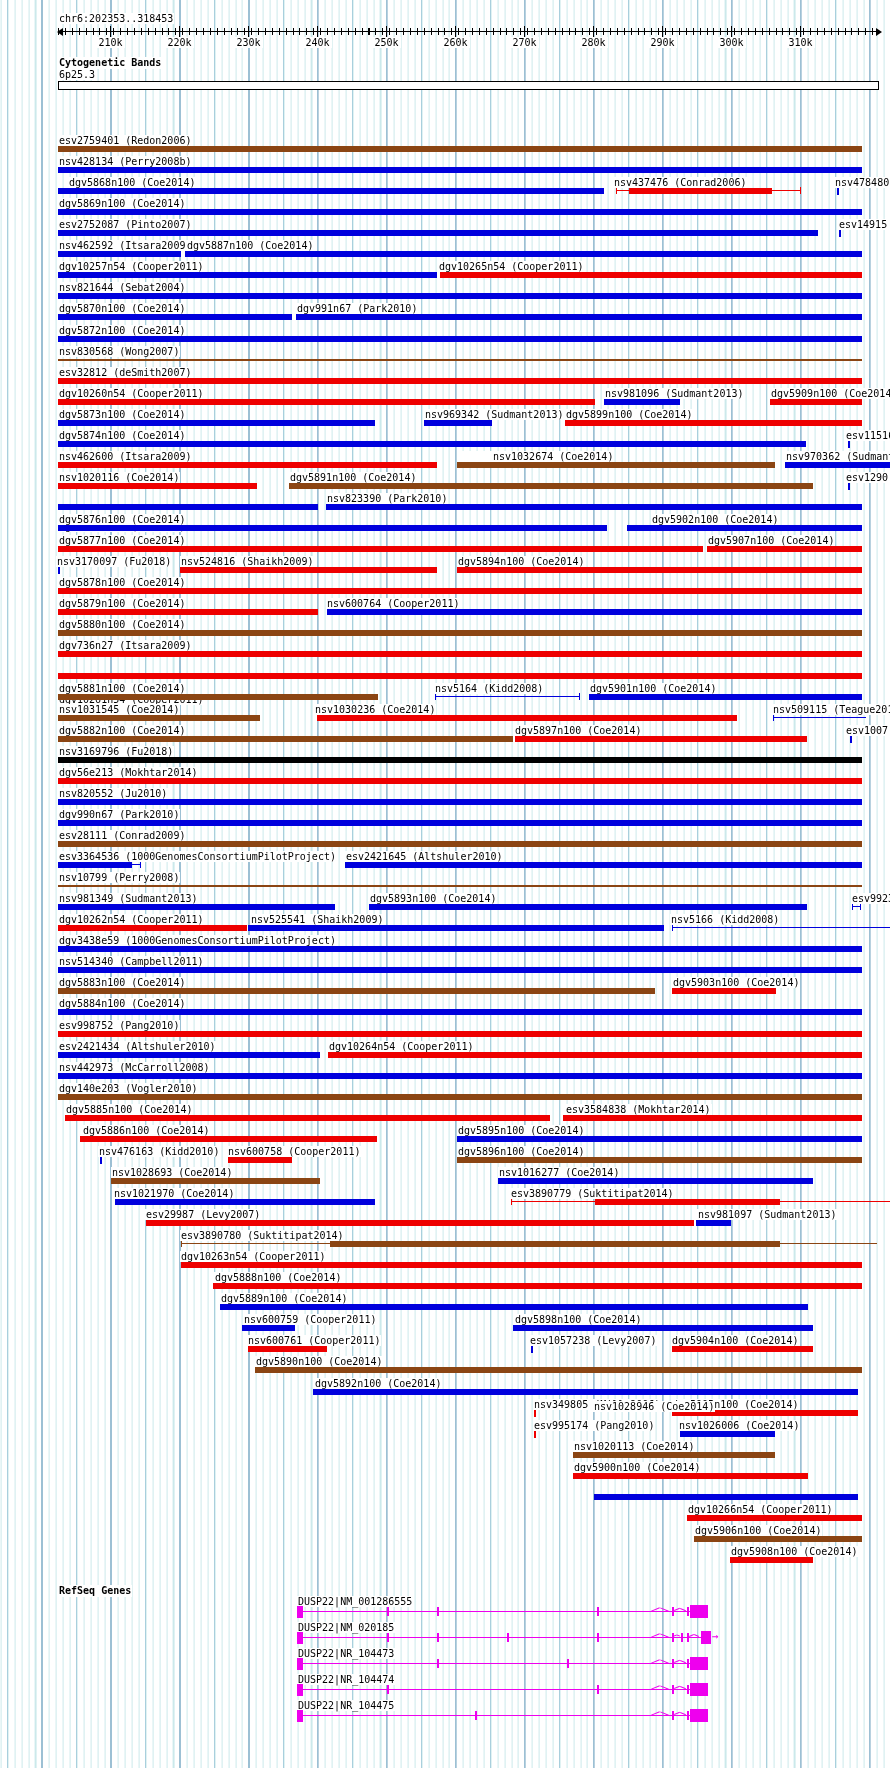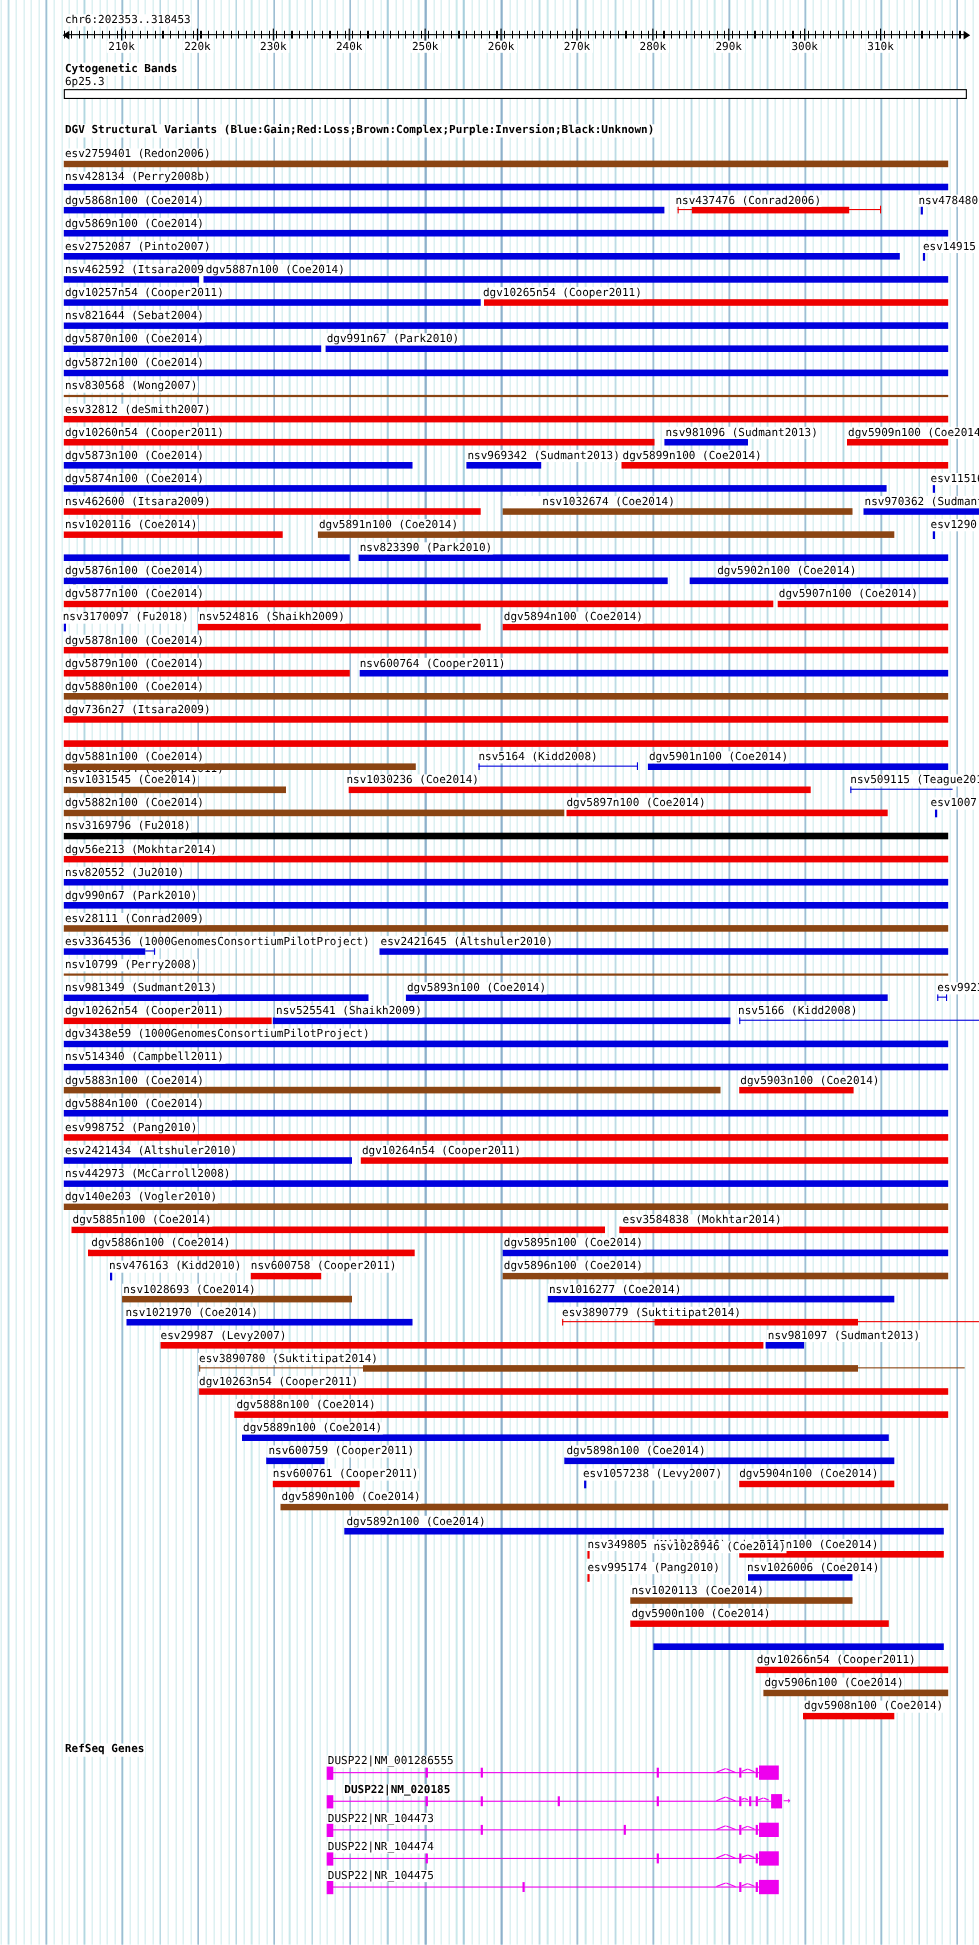--- a/index.html
+++ b/index.html
@@ -46,28 +46,27 @@
       <div style="position: absolute; left: 662px; top: 26px; width: 1px; height: 11px; background: rgb(0, 0, 0);"></div>
       <div style="position: absolute; left: 648.5px; top: 37px; width: 28px; text-align: center; background: rgb(255, 255, 255); line-height: 11px;">290k</div>
       <div style="position: absolute; left: 731px; top: 26px; width: 1px; height: 11px; background: rgb(0, 0, 0);"></div>
       <div style="position: absolute; left: 717.5px; top: 37px; width: 28px; text-align: center; background: rgb(255, 255, 255); line-height: 11px;">300k</div>
       <div style="position: absolute; left: 800px; top: 26px; width: 1px; height: 11px; background: rgb(0, 0, 0);"></div>
       <div style="position: absolute; left: 786.5px; top: 37px; width: 28px; text-align: center; background: rgb(255, 255, 255); line-height: 11px;">310k</div>
     </div>
   <div class="hdr" style="left:58px;top:57px;">Cytogenetic Bands</div>
   <div class="lbl" style="left:58px;top:69px;">6p25.3</div>
   <div style="position:absolute;left:58px;top:81px;width:819px;height:7px;background:#fff;border:1px solid #000;"></div>
-  <div class="hdr" style="left:58px;top:113px;">DGV Structural Variants (Blue:Gain;Red:Loss;Brown:Complex;Purple:Inversion;Black:Unknown)</div>
   <div id="tracks">
       <div style="position: absolute; left: 58px; top: 146px; width: 804px; height: 6px; background: rgb(139, 69, 19);"></div>
       <div class="lbl" style="position: absolute; left: 58px; top: 135px;">esv2759401 (Redon2006)</div>
       <div style="position: absolute; left: 58px; top: 167px; width: 804px; height: 6px; background: rgb(0, 0, 221);"></div>
       <div class="lbl" style="position: absolute; left: 58px; top: 156px;">nsv428134 (Perry2008b)</div>
       <div style="position: absolute; left: 58px; top: 188px; width: 546px; height: 6px; background: rgb(0, 0, 221);"></div>
-      <div class="lbl" style="position: absolute; left: 58px; top: 177px; text-align: right;">dgv5868n100 (Coe2014)</div>
+      <div class="lbl" style="position: absolute; left: 68px; top: 177px; text-align: right;">dgv5868n100 (Coe2014)</div>
       <div style="position: absolute; left: 616px; top: 190px; width: 185px; height: 1px; background: rgb(238, 0, 0);"></div>
       <div style="position: absolute; left: 616px; top: 187px; width: 1px; height: 7px; background: rgb(238, 0, 0);"></div>
       <div style="position: absolute; left: 800px; top: 187px; width: 1px; height: 7px; background: rgb(238, 0, 0);"></div>
       <div style="position: absolute; left: 629px; top: 188px; width: 143px; height: 6px; background: rgb(238, 0, 0);"></div>
       <div class="lbl" style="position: absolute; left: 613px; top: 177px;">nsv437476 (Conrad2006)</div>
       <div style="position: absolute; left: 837px; top: 187px; width: 2px; height: 8px; background: rgb(0, 0, 221);"></div>
       <div class="lbl" style="position: absolute; left: 834px; top: 177px;">nsv478480</div>
       <div style="position: absolute; left: 58px; top: 209px; width: 804px; height: 6px; background: rgb(0, 0, 221);"></div>
       <div class="lbl" style="position: absolute; left: 58px; top: 198px;">dgv5869n100 (Coe2014)</div>
       <div style="position: absolute; left: 58px; top: 230px; width: 760px; height: 6px; background: rgb(0, 0, 221);"></div>
@@ -310,21 +309,21 @@
         <div style="position: absolute; left: 597px; top: 1607px; width: 2px; height: 9px; background: rgb(238, 0, 238);"></div>
         <div style="position: absolute; left: 672px; top: 1607px; width: 2px; height: 9px; background: rgb(238, 0, 238);"></div>
         <div style="position: absolute; left: 687px; top: 1607px; width: 2px; height: 9px; background: rgb(238, 0, 238);"></div>
         <div style="position: absolute; left: 651px; top: 1609px; width: 8.5px; height: 1px; background: rgb(238, 0, 238); transform: rotate(-22deg);"></div>
         <div style="position: absolute; left: 659.5px; top: 1609px; width: 8.5px; height: 1px; background: rgb(238, 0, 238); transform: rotate(22deg);"></div>
         <div style="position: absolute; left: 674px; top: 1609px; width: 5.5px; height: 1px; background: rgb(238, 0, 238); transform: rotate(-22deg);"></div>
         <div style="position: absolute; left: 679.5px; top: 1609px; width: 5.5px; height: 1px; background: rgb(238, 0, 238); transform: rotate(22deg);"></div>
         <div style="position: absolute; left: 690px; top: 1605px; width: 18px; height: 13px; background: rgb(238, 0, 238);"></div>
       </div>
       <div style="position: absolute; left: 0px; top: 0px;">
-        <div class="lbl" style="position: absolute; left: 312px; top: 1622px; font-weight: bold;">DUSP22|NM_020185</div>
+        <div class="lbl" style="position: absolute; left: 297px; top: 1622px;">DUSP22|NM_020185</div>
         <div style="position: absolute; left: 300px; top: 1637px; width: 401px; height: 1px; background: rgb(238, 0, 238);"></div>
         <div style="position: absolute; left: 297px; top: 1632px; width: 6px; height: 12px; background: rgb(238, 0, 238);"></div>
         <div style="position: absolute; left: 387px; top: 1633px; width: 2px; height: 9px; background: rgb(238, 0, 238);"></div>
         <div style="position: absolute; left: 437px; top: 1633px; width: 2px; height: 9px; background: rgb(238, 0, 238);"></div>
         <div style="position: absolute; left: 507px; top: 1633px; width: 2px; height: 9px; background: rgb(238, 0, 238);"></div>
         <div style="position: absolute; left: 597px; top: 1633px; width: 2px; height: 9px; background: rgb(238, 0, 238);"></div>
         <div style="position: absolute; left: 672px; top: 1633px; width: 2px; height: 9px; background: rgb(238, 0, 238);"></div>
         <div style="position: absolute; left: 681px; top: 1633px; width: 2px; height: 9px; background: rgb(238, 0, 238);"></div>
         <div style="position: absolute; left: 687px; top: 1633px; width: 2px; height: 9px; background: rgb(238, 0, 238);"></div>
         <div style="position: absolute; left: 651px; top: 1635px; width: 8.5px; height: 1px; background: rgb(238, 0, 238); transform: rotate(-22deg);"></div>

